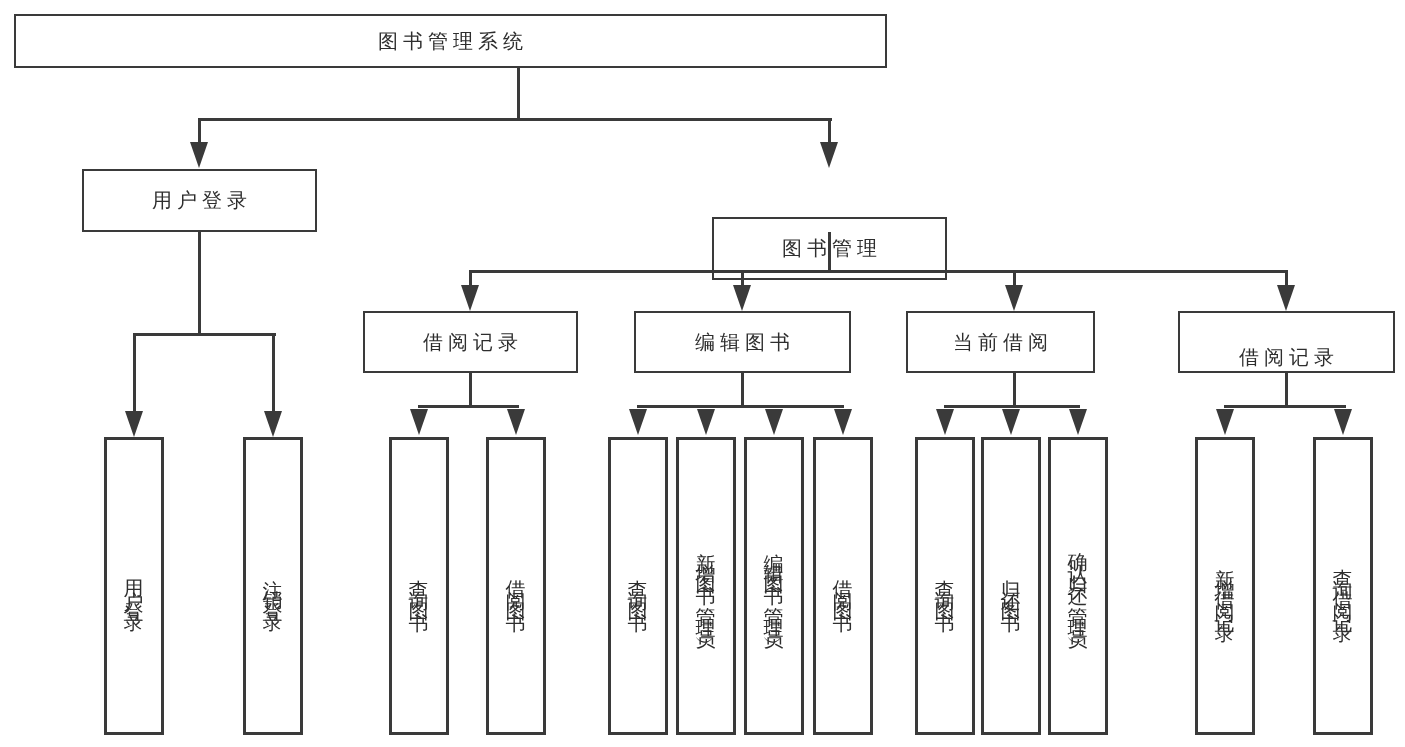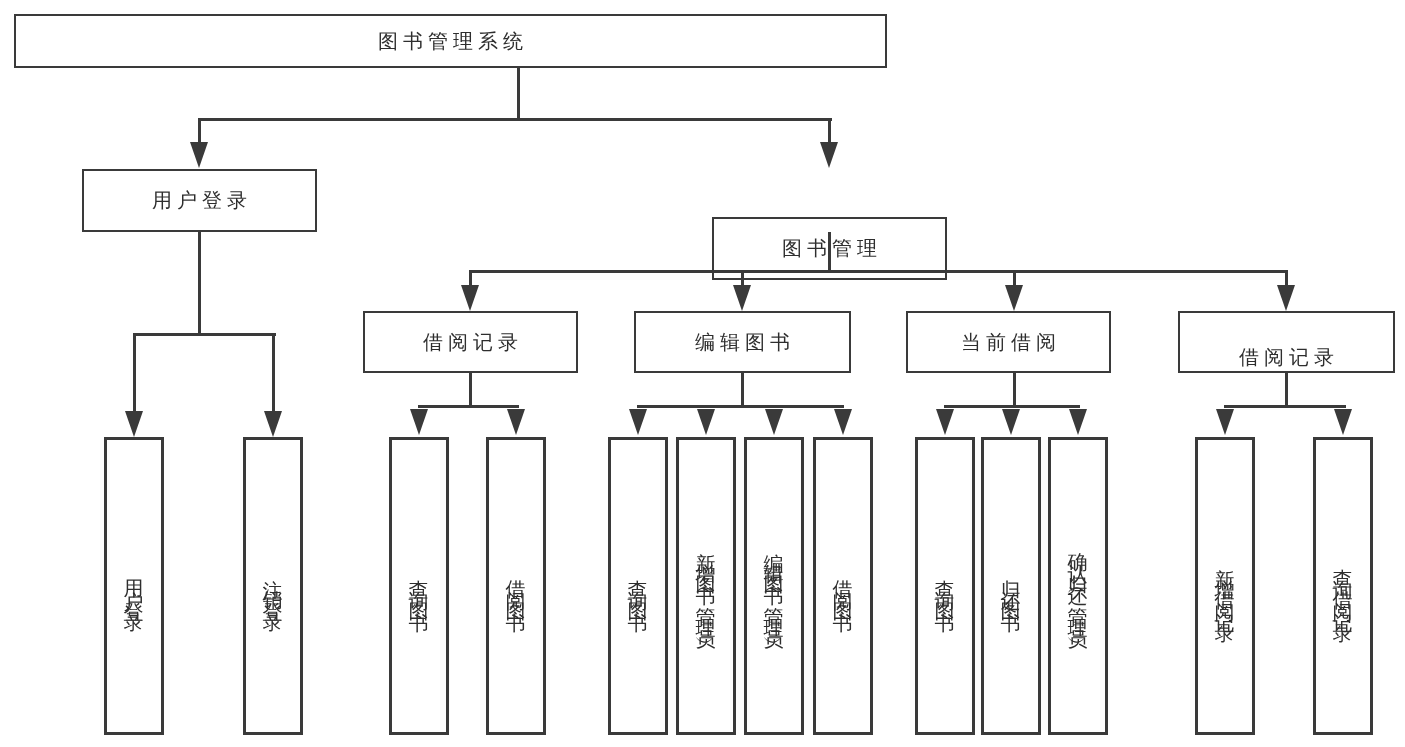--- a/index.html
+++ b/index.html
@@ -99,21 +99,21 @@
   <div class="arrow" style="left:733px;top:285px;"></div>
   <div class="arrow" style="left:1005px;top:285px;"></div>
   <div class="arrow" style="left:1277px;top:285px;"></div>
 
   <div class="box" style="left:363px;top:311px;width:215px;height:62px;">
     <span>借阅记录</span>
   </div>
   <div class="box" style="left:634px;top:311px;width:217px;height:62px;">
     <span>编辑图书</span>
   </div>
-  <div class="box" style="left:906px;top:311px;width:205px;height:62px;">
+  <div class="box" style="left:906px;top:311px;width:189px;height:62px;">
     <span>当前借阅</span>
   </div>
   <div class="box" style="left:1178px;top:311px;width:217px;height:62px;align-items:flex-end;">
     <span>借阅记录</span>
   </div>
 
   <div class="vline" style="left:469px;top:373px;height:35px;"></div>
   <div class="hline" style="left:418px;top:405px;width:101px;"></div>
   <div class="arrow" style="left:410px;top:409px;"></div>
   <div class="arrow" style="left:507px;top:409px;"></div>

